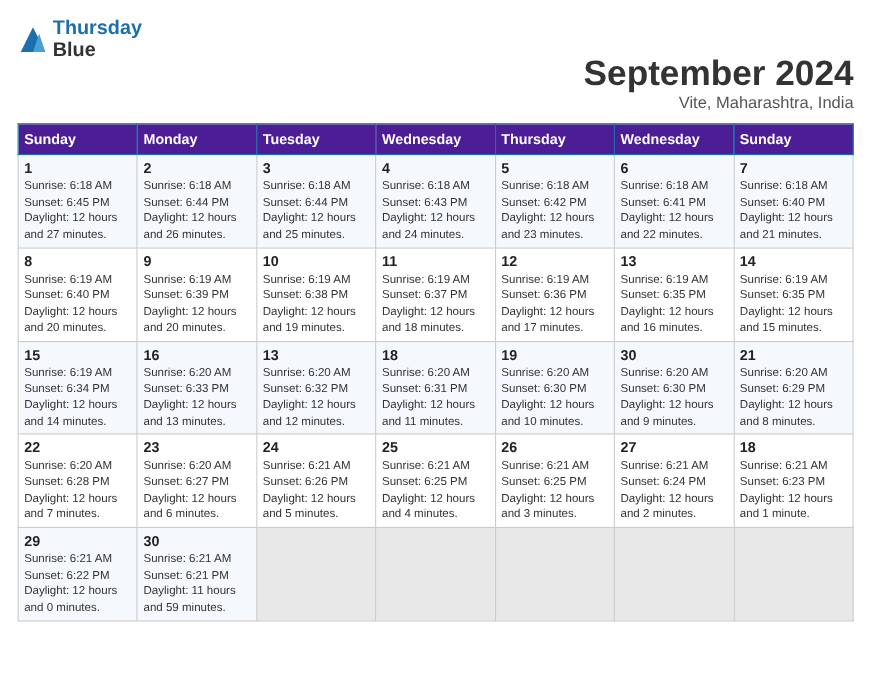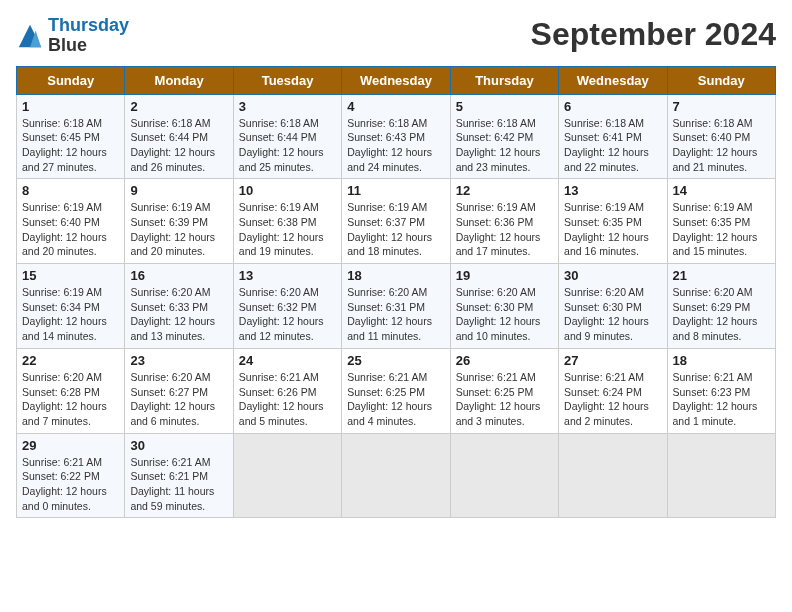--- a/index.html
+++ b/index.html
@@ -32,35 +32,36 @@
       width: 28px;
       height: 28px;
     }
     .title-block {
       text-align: right;
     }
     .month-title {
       font-size: 32px;
       font-weight: bold;
       color: #333;
+      margin-top: 32px;
     }
     .subtitle {
       font-size: 15px;
       color: #555;
     }
     table {
       width: 100%;
       border-collapse: collapse;
       font-size: 11px;
     }
     thead tr th {
-      background-color: #a16207;
+      background-color: #4c1d95;
       color: #fff;
       padding: 6px 5px;
-      text-align: center;
+      text-align: left;
       font-size: 13px;
       font-weight: bold;
       border: 1px solid #1a6faf;
     }
     tbody tr td {
       border: 1px solid #ccc;
       vertical-align: top;
       padding: 4px 5px;
       width: 108px;
       min-height: 80px;
@@ -94,20 +95,21 @@
       <polygon points="20,4 36,36 4,36" fill="#1a6faf"></polygon>
       <polygon points="28,12 36,36 20,36" fill="#4a9fd4"></polygon>
     </svg>
     <div class="logo-text">
       <div><span>Thursday</span></div>
       <div><span style="color:#333">Blue</span></div>
     </div>
   </div>
   <div class="title-block">
     <div class="month-title">September 2024</div>
+    <div class="subtitle">Vite, Maharashtra, India</div>
   </div>
 </div>
 
 <table>
   <thead>
     <tr id="weekday-header">
         <th>Sunday</th>
         <th>Monday</th>
         <th>Tuesday</th>
         <th>Wednesday</th>

